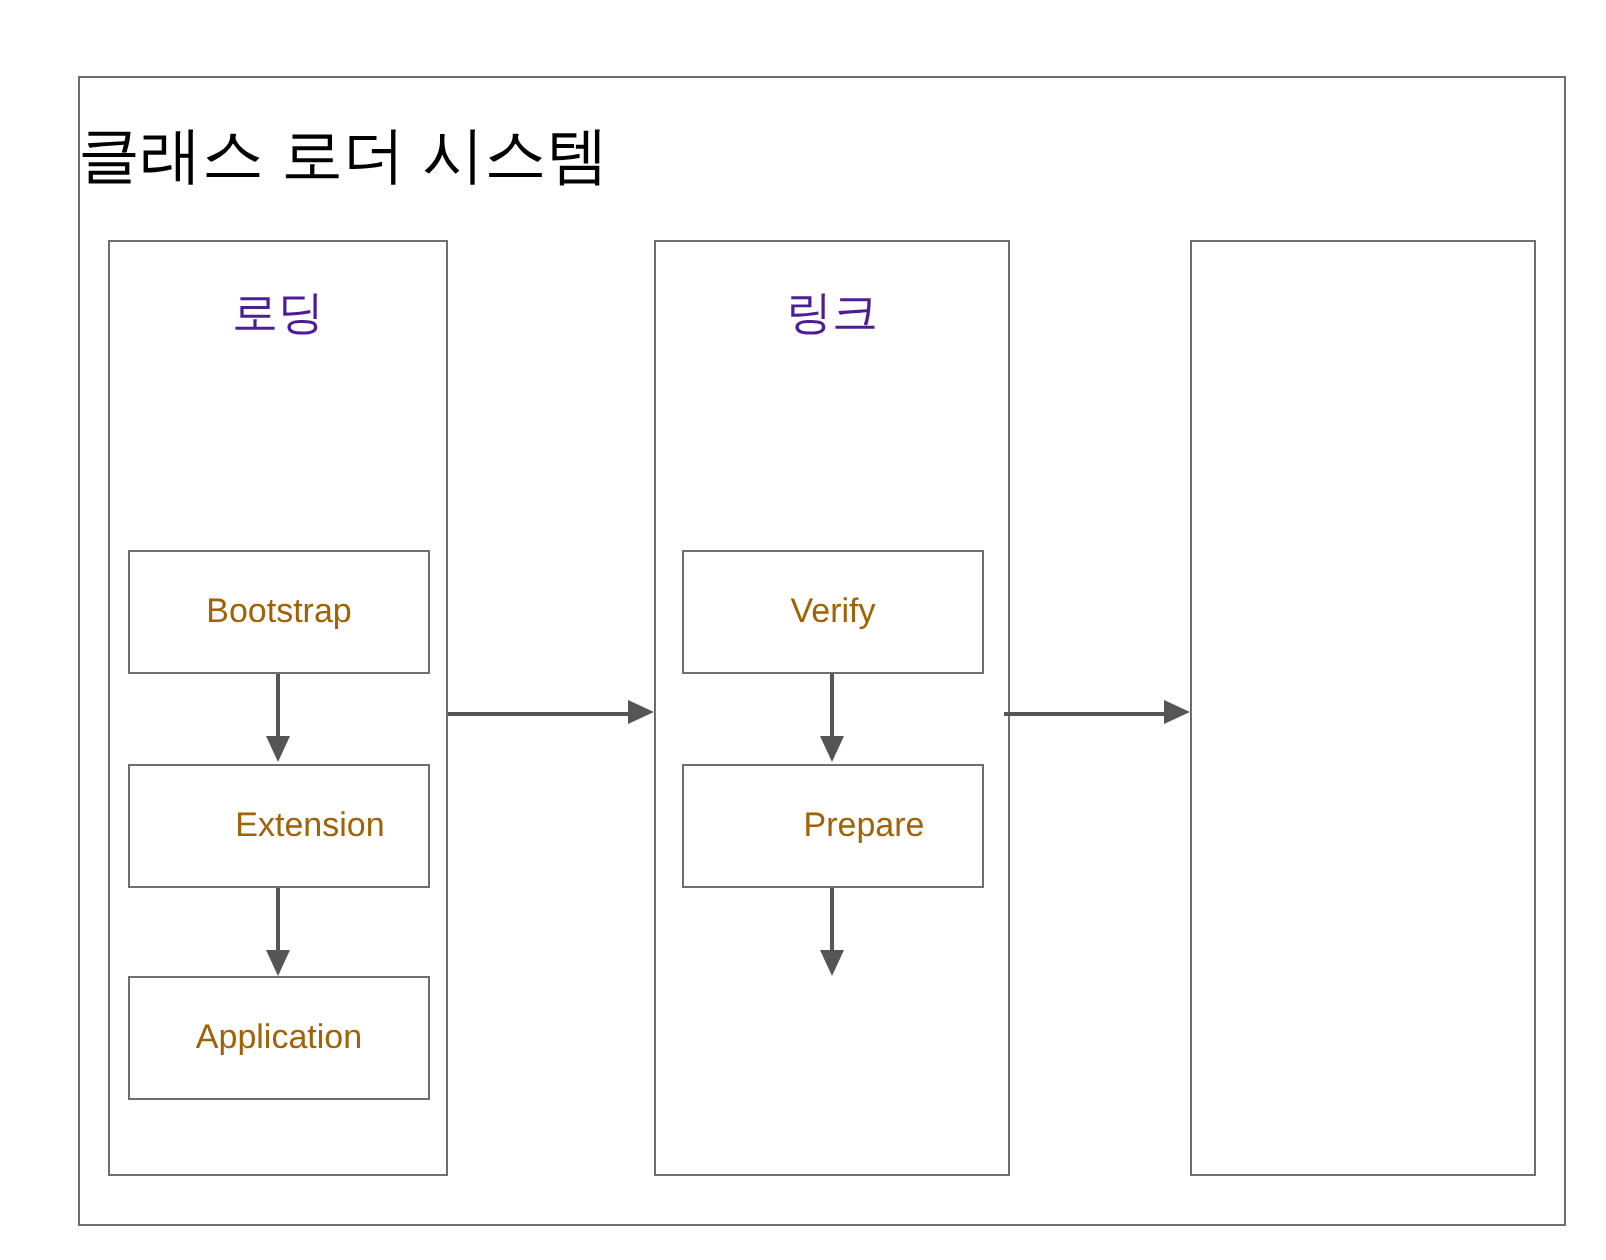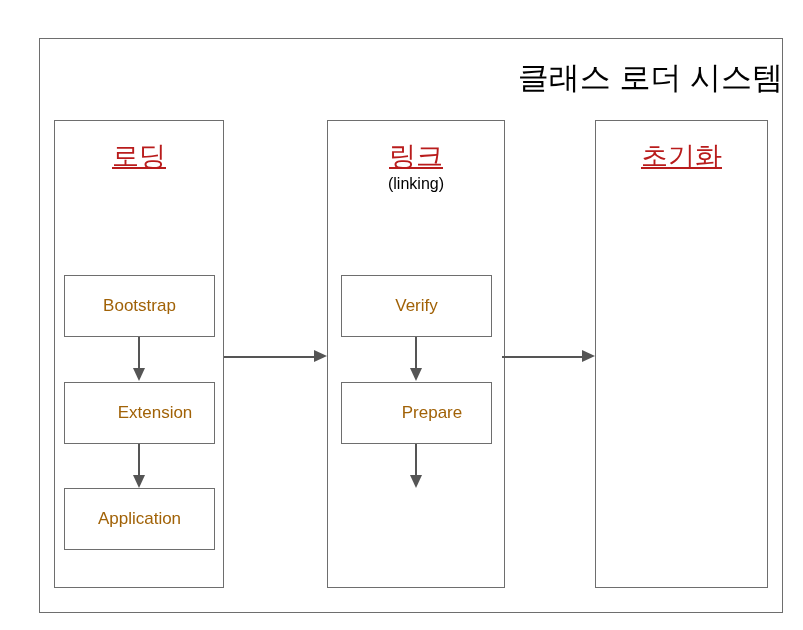--- a/index.html
+++ b/index.html
@@ -33,21 +33,21 @@
     box-sizing: border-box;
     background: #ffffff;
   }
 
   
   .diagram-title {
     position: absolute;
     left: 39px;
     top: 58px;
     width: 744px;
-    text-align: right;
+    text-align: left;
     font-size: 31px;
     line-height: 40px;
     letter-spacing: 0px;
     color: #000000;
     white-space: nowrap;
   }
 
   
   .phase-column {
     position: absolute;
@@ -63,25 +63,24 @@
 
   .phase-heading {
     position: absolute;
     left: 0;
     right: 0;
     top: 20px;
     text-align: center;
   }
   .phase-name-ko {
     display: block;
-    font-size: 27px;
+    font-size: 23px;
     line-height: 30px;
-    color: #b91c1c;
-    white-space: nowrap;
-    text-decoration: underline;
+    color: #4c1d95;
+    white-space: nowrap;
   }
   .phase-name-en {
     display: block;
     font-size: 16px;
     line-height: 22px;
     margin-top: 2px;
     color: #000000;
     white-space: nowrap;
   }
 
@@ -206,21 +205,20 @@
   </div>
 
   <div class="h-arrow link-0">
     <div class="shaft"></div>
     <div class="head"></div>
   </div>
 
   <div class="phase-column col-1">
     <div class="phase-heading">
       <span class="phase-name-ko">링크</span>
-      <span class="phase-name-en">(linking)</span>
     </div>
 
     <div class="step-box step-0">
       <span class="step-label">Verify</span>
     </div>
 
     <div class="v-arrow gap-0">
       <div class="shaft"></div>
       <div class="head"></div>
     </div>
@@ -236,17 +234,16 @@
 
   </div>
 
   <div class="h-arrow link-1">
     <div class="shaft"></div>
     <div class="head"></div>
   </div>
 
   <div class="phase-column col-2">
     <div class="phase-heading">
-      <span class="phase-name-ko">초기화</span>
     </div>
   </div>
 
 </div>
 
 </body></html>

